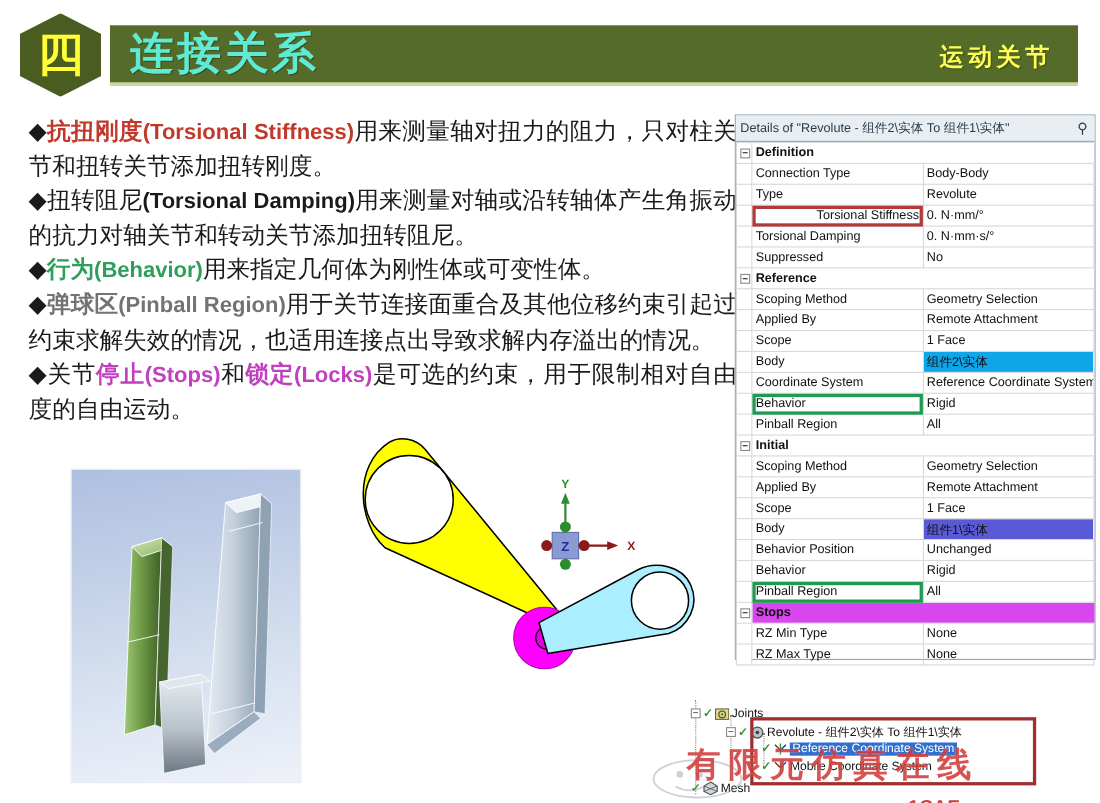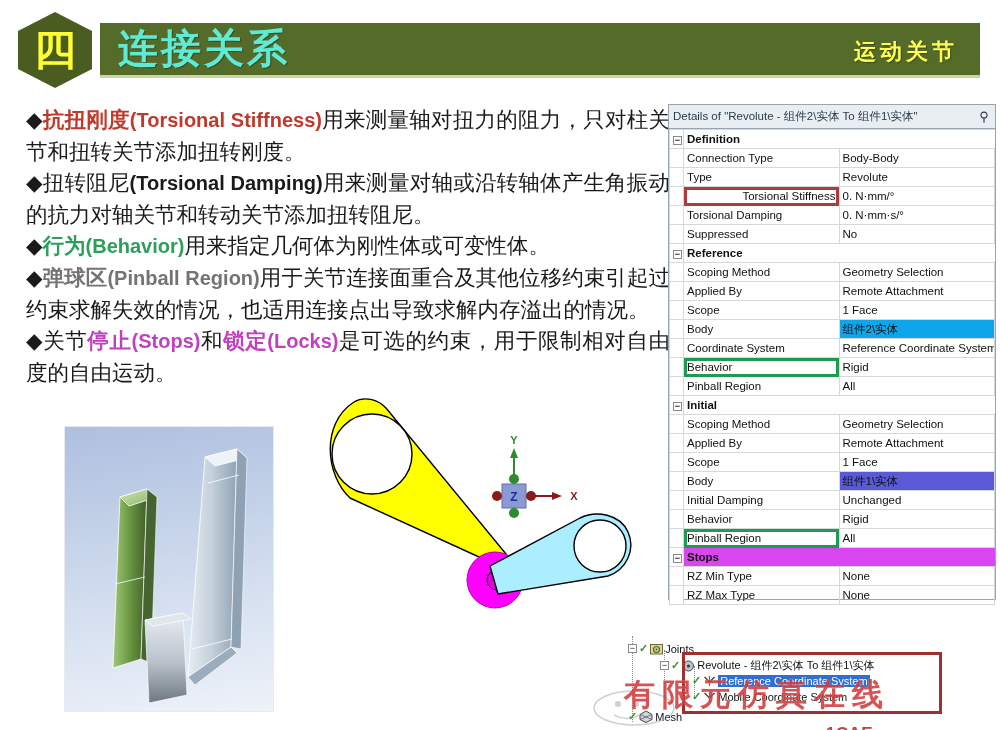--- a/index.html
+++ b/index.html
@@ -357,21 +357,21 @@
             <td class="lbl">Scope</td>
             <td class="val">1 Face</td>
           </tr>
           <tr>
             <td class="exp"></td>
             <td class="lbl">Body</td>
             <td class="val hl-blue">组件1\实体</td>
           </tr>
           <tr>
             <td class="exp"></td>
-            <td class="lbl">Initial Damping</td>
+            <td class="lbl">Behavior Position</td>
             <td class="val">Unchanged</td>
           </tr>
           <tr>
             <td class="exp"></td>
             <td class="lbl">Behavior</td>
             <td class="val">Rigid</td>
           </tr>
           <tr>
             <td class="exp"></td>
             <td class="lbl box-green">Pinball Region</td>

